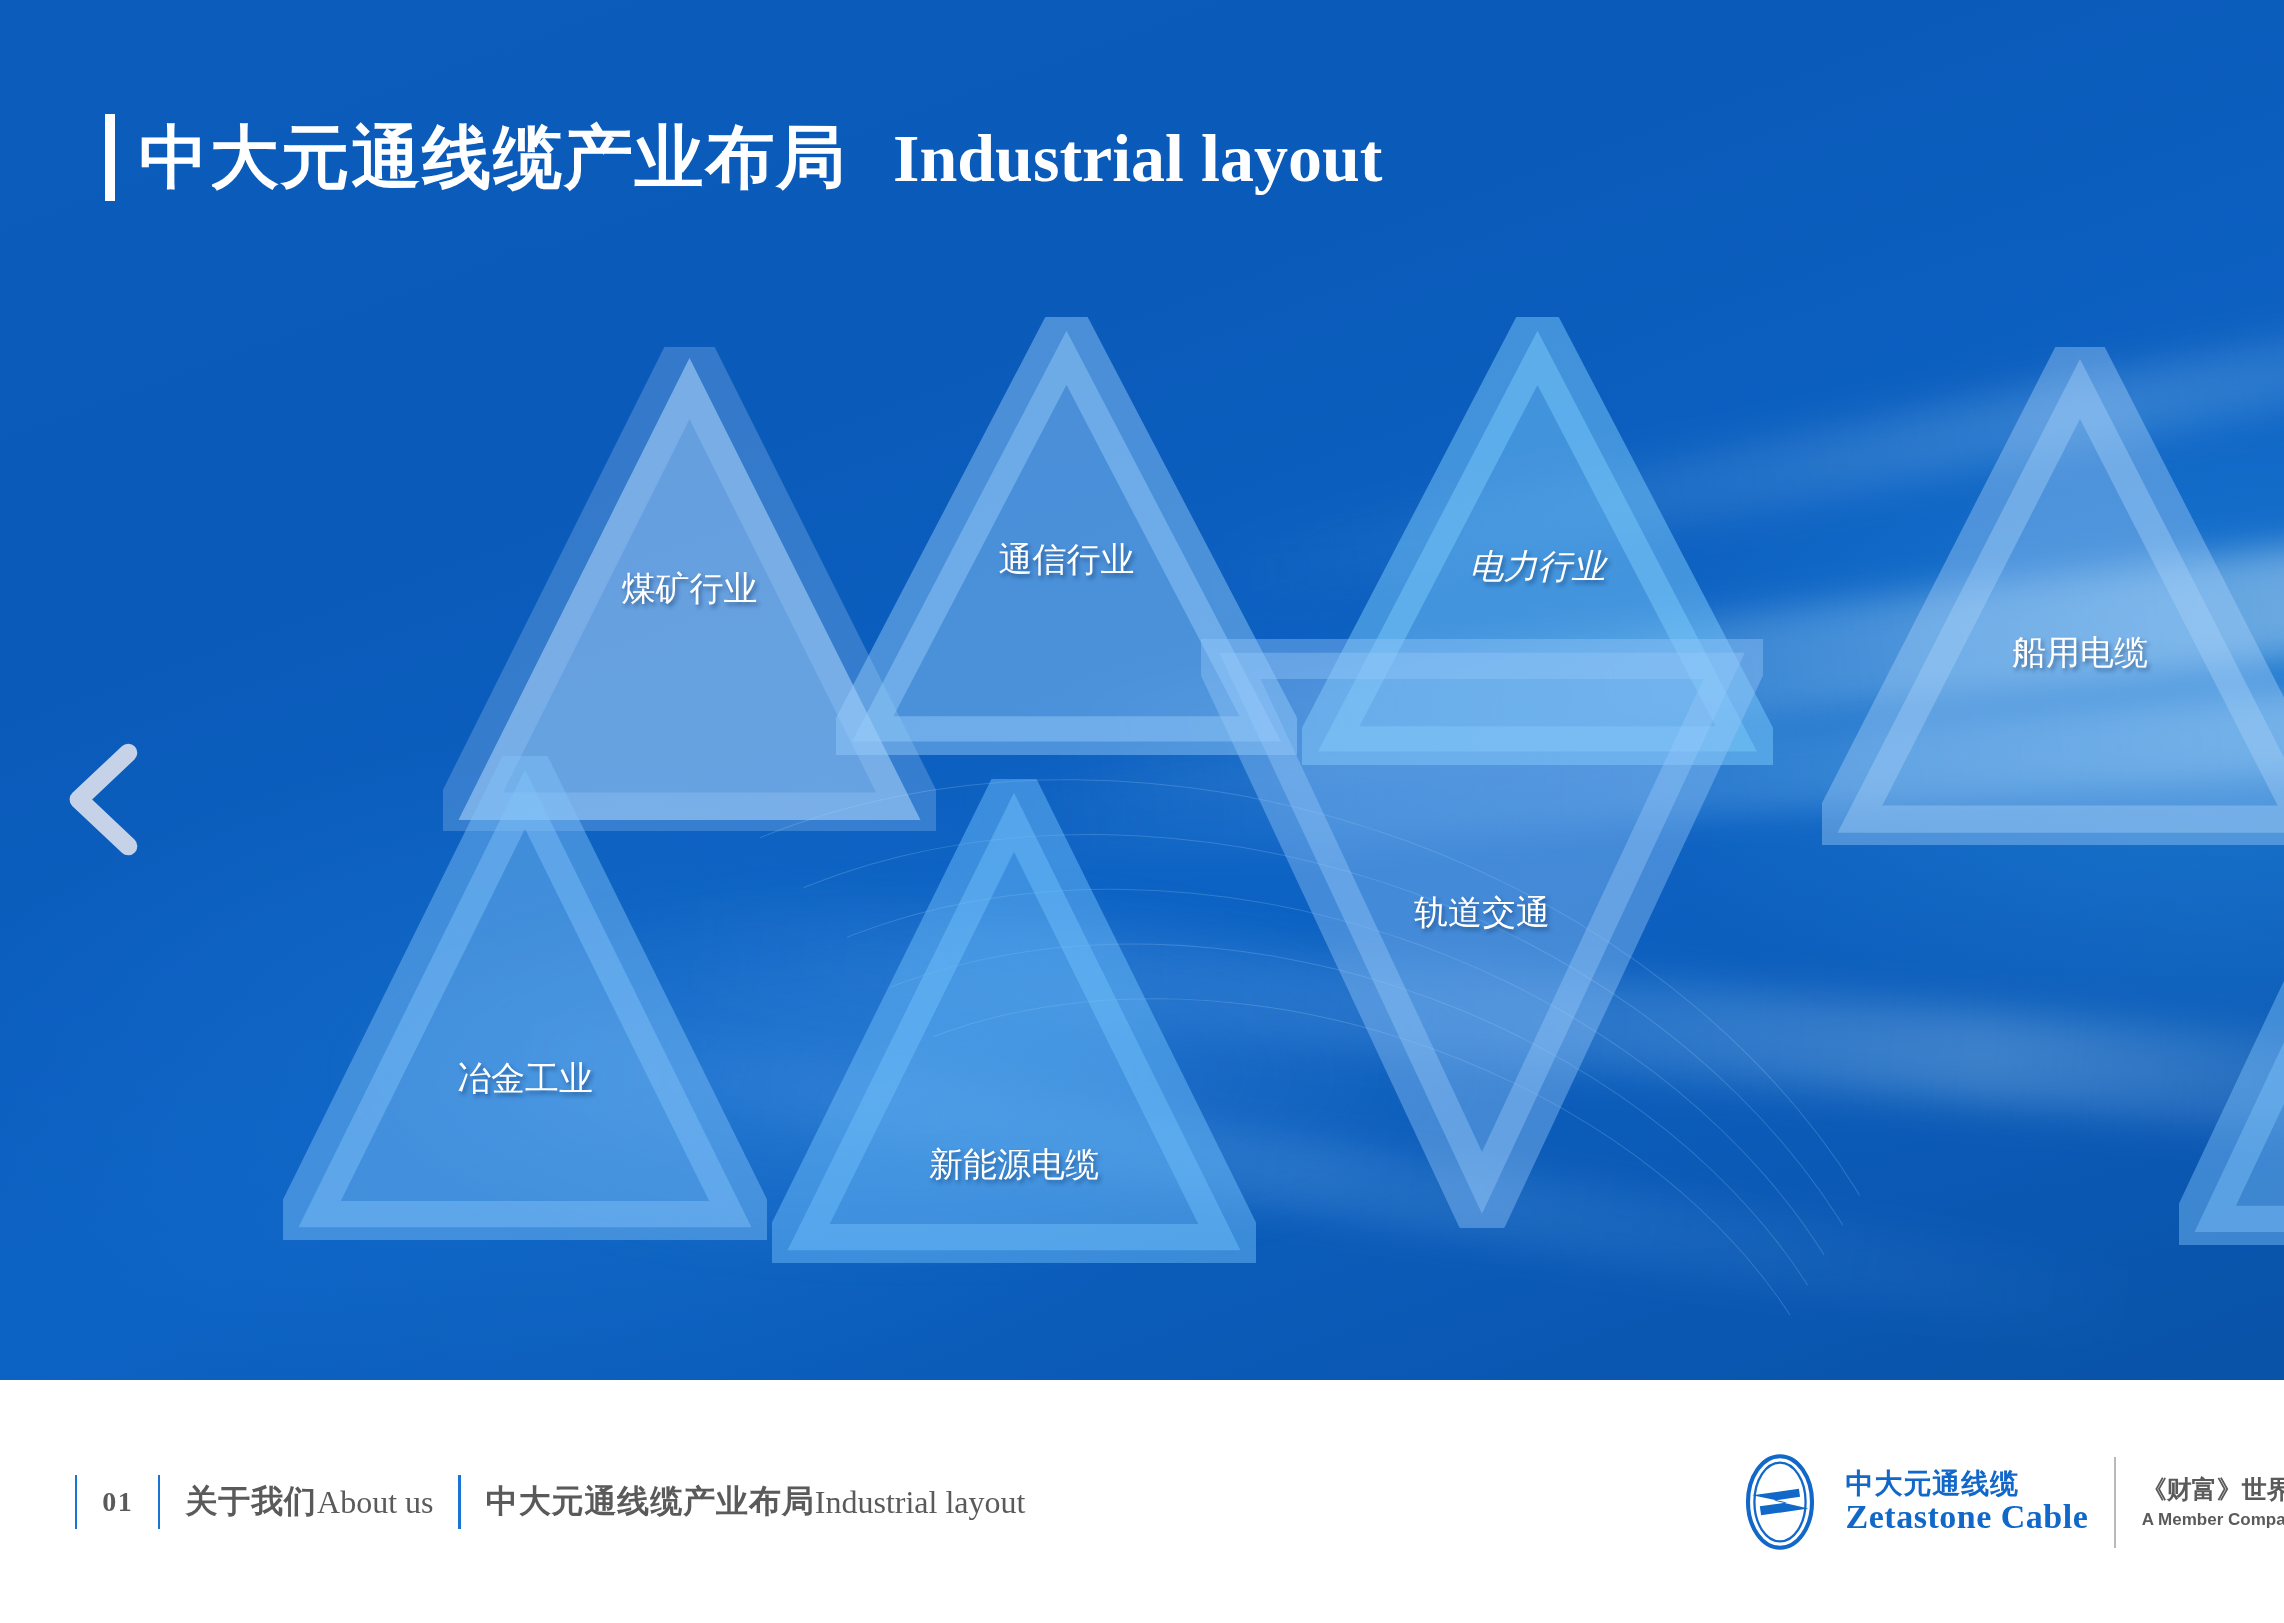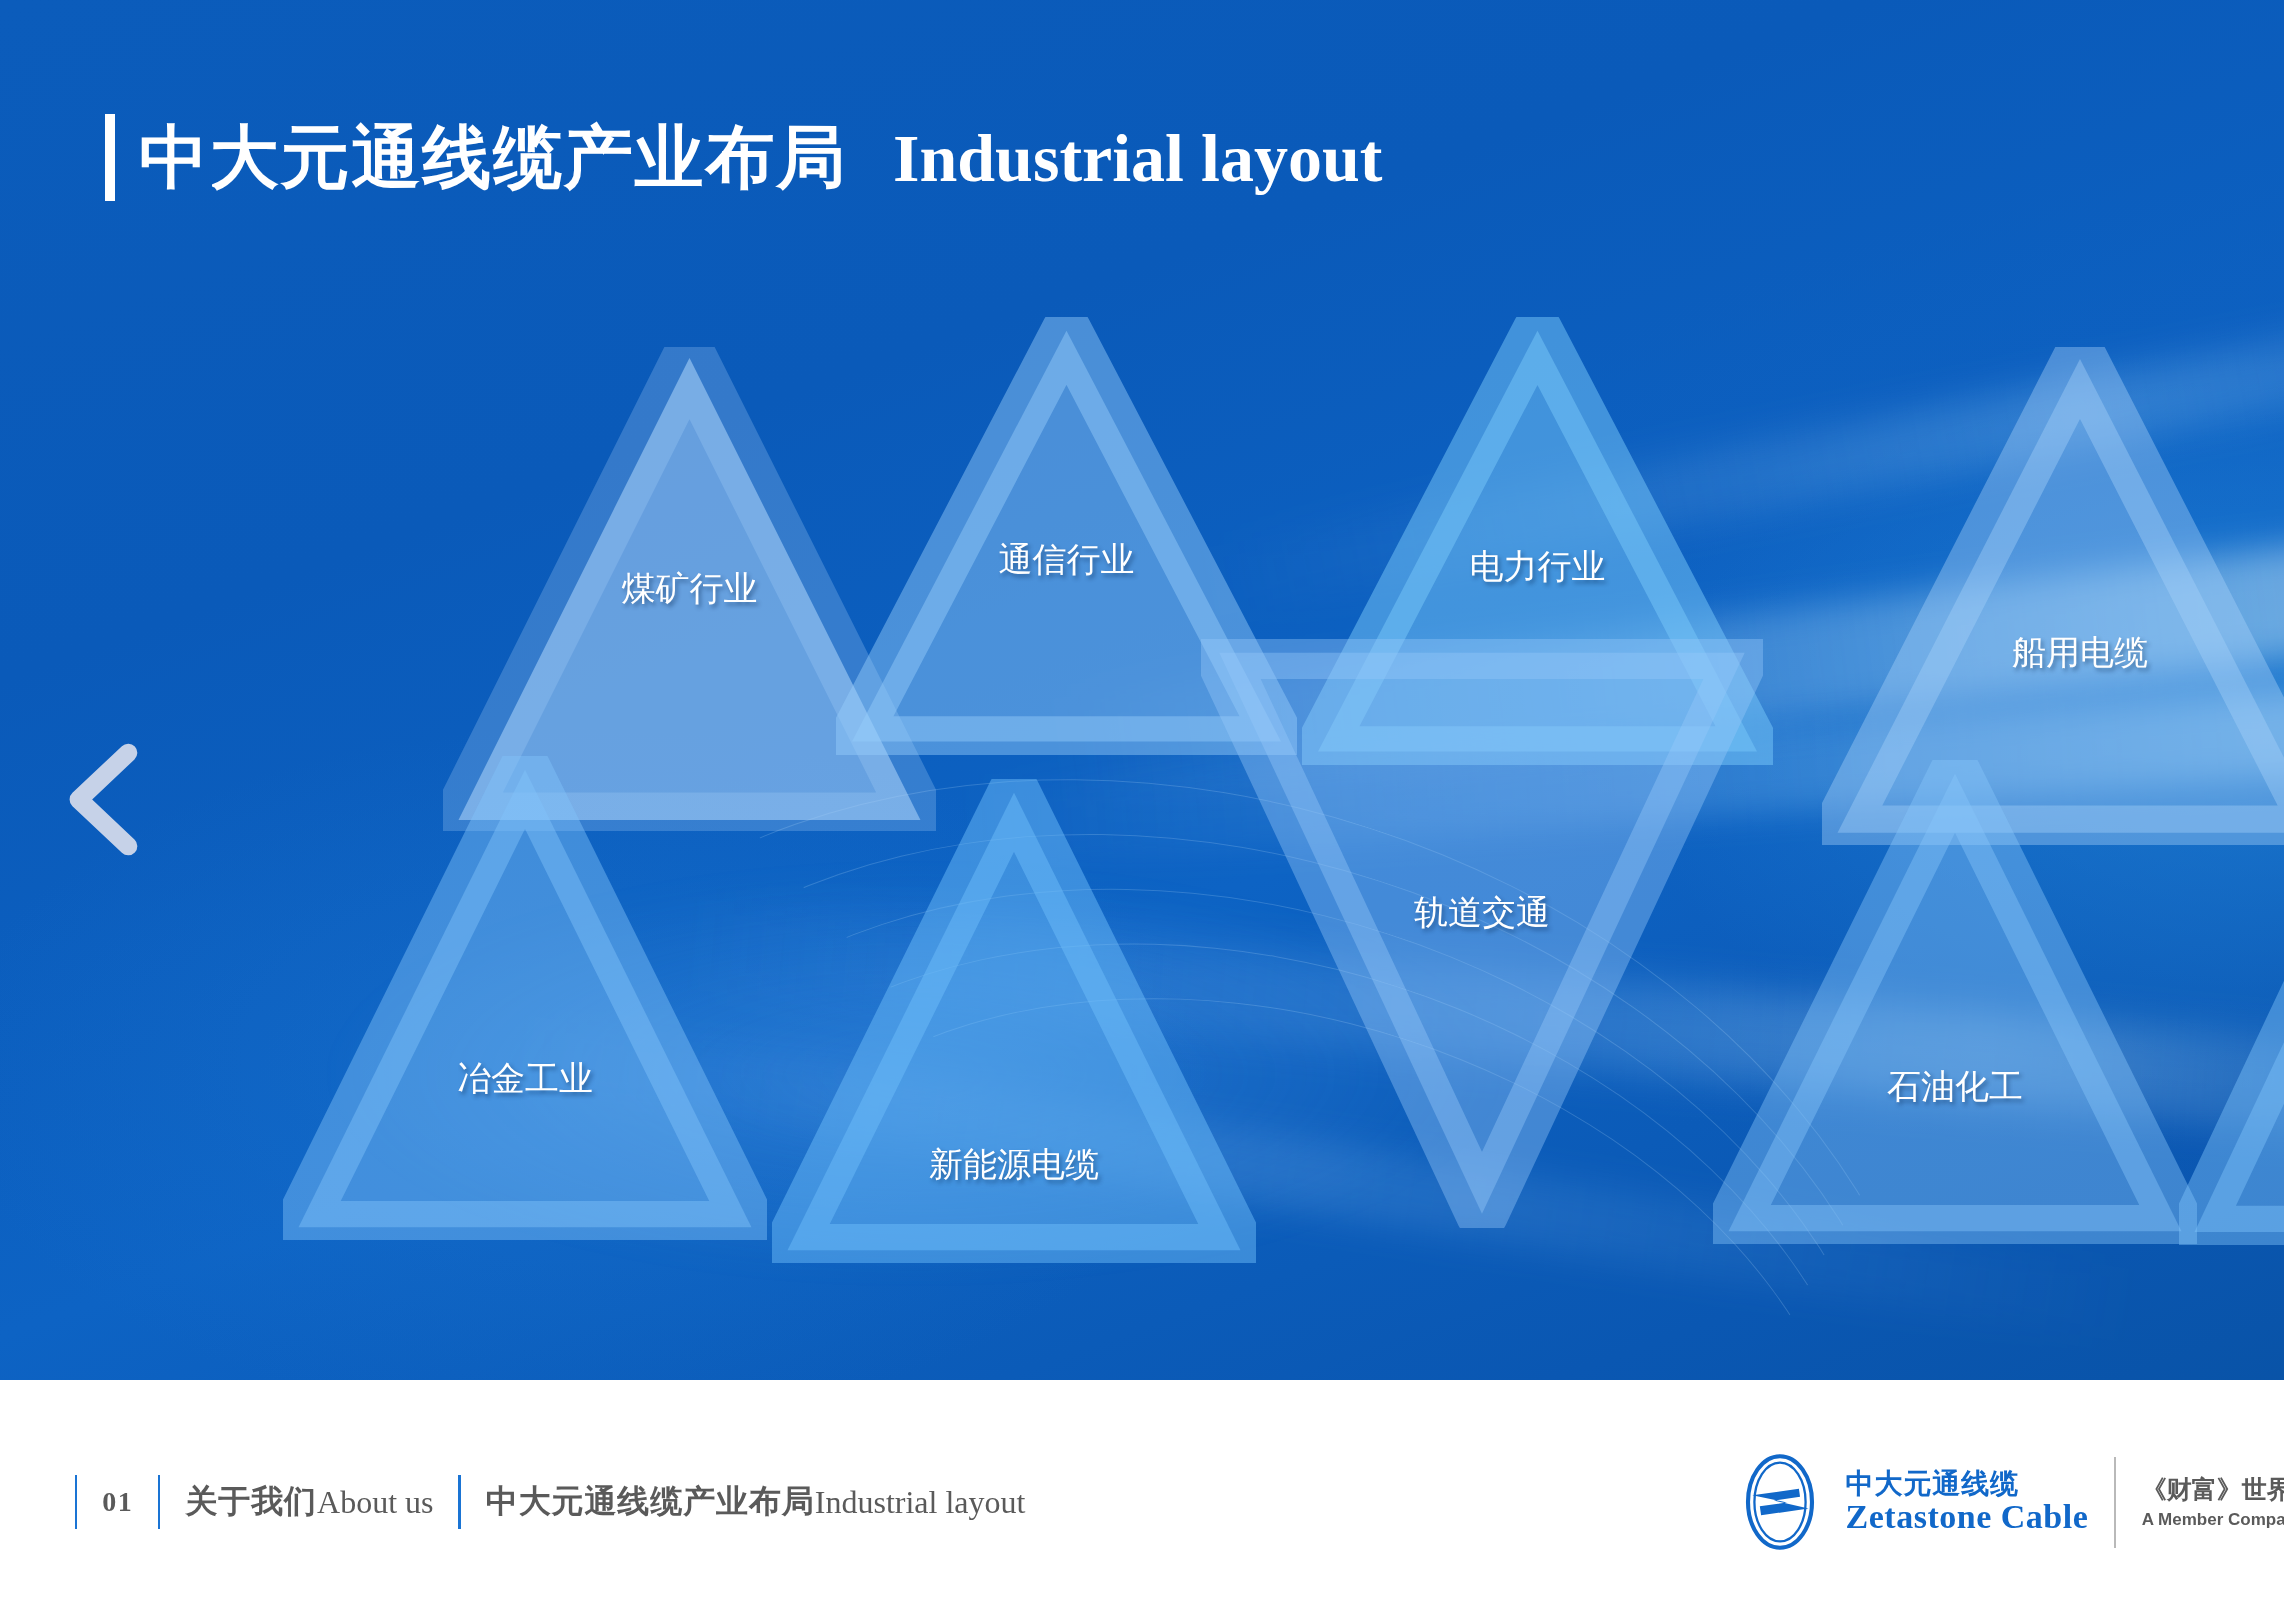--- a/index.html
+++ b/index.html
@@ -137,21 +137,21 @@
         <svg class="glyph" viewBox="0 0 1010 960">
           <path d="M505 30 L975 930 L35 930 Z" fill="rgba(150,205,250,0.46)" stroke="rgba(150,205,250,0.46)" stroke-width="110" stroke-linejoin="round"></path>
         </svg>
         <div class="lbl" style="margin-top:46px;">通信行业</div>
       </div>
 
       <div class="tri" style="left:1010px; top:-30px; width:471px; height:448px;">
         <svg class="glyph" viewBox="0 0 1030 980">
           <path d="M515 30 L995 950 L35 950 Z" fill="rgba(120,200,250,0.50)" stroke="rgba(120,200,250,0.50)" stroke-width="110" stroke-linejoin="round"></path>
         </svg>
-        <div class="lbl" style="margin-top:52px;">电力行业</div>
+        <div class="lbl" style="margin-top:52px;font-style:italic;">电力行业</div>
       </div>
 
       <div class="tri" style="left:1530px; top:0px; width:516px; height:498px;">
         <svg class="glyph" viewBox="0 0 1130 1090">
           <path d="M565 26 L1096 1064 L34 1064 Z" fill="rgba(168,210,250,0.40)" stroke="rgba(168,210,250,0.40)" stroke-width="120" stroke-linejoin="round"></path>
         </svg>
         <div class="lbl" style="margin-top:114px;">船用电缆</div>
       </div>
 
       <div class="tri" style="left:-9px; top:409px; width:484px; height:484px;">
@@ -168,26 +168,20 @@
         <div class="lbl" style="margin-top:162px;">新能源电缆</div>
       </div>
 
       <div class="tri" style="left:909px; top:292px; width:562px; height:589px;">
         <svg class="glyph" viewBox="0 0 1230 1290">
           <path d="M40 30 L1190 30 L615 1258 Z" fill="rgba(150,200,250,0.40)" stroke="rgba(150,200,250,0.40)" stroke-width="115" stroke-linejoin="round"></path>
         </svg>
         <div class="lbl" style="margin-top:-41px;">轨道交通</div>
       </div>
 
-      <div class="tri" style="left:1421px; top:413px; width:484px; height:484px;">
-        <svg class="glyph" viewBox="0 0 1060 1060">
-          <path d="M530 30 L1026 1032 L34 1032 Z" fill="rgba(135,198,250,0.42)" stroke="rgba(135,198,250,0.42)" stroke-width="115" stroke-linejoin="round"></path>
-        </svg>
-        <div class="lbl" style="margin-top:169px;">石油化工</div>
-      </div>
 
       <div class="tri" style="left:1887px; top:391px; width:484px; height:507px;">
         <svg class="glyph" viewBox="0 0 1060 1110">
           <path d="M530 30 L1026 1082 L34 1082 Z" fill="rgba(128,196,250,0.44)" stroke="rgba(128,196,250,0.44)" stroke-width="115" stroke-linejoin="round"></path>
         </svg>
 
       </div>
 
     </div>
 

